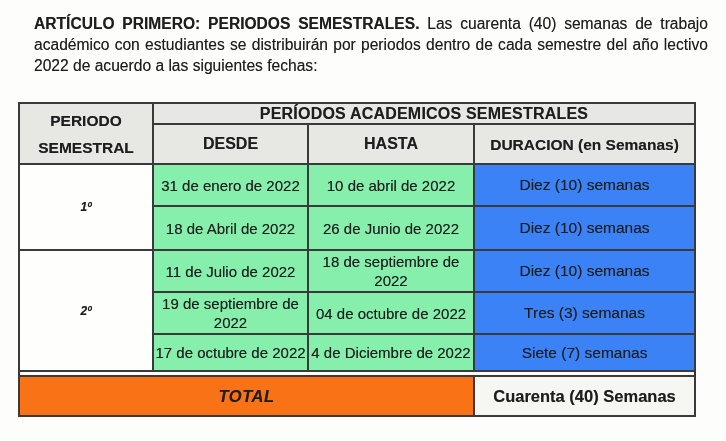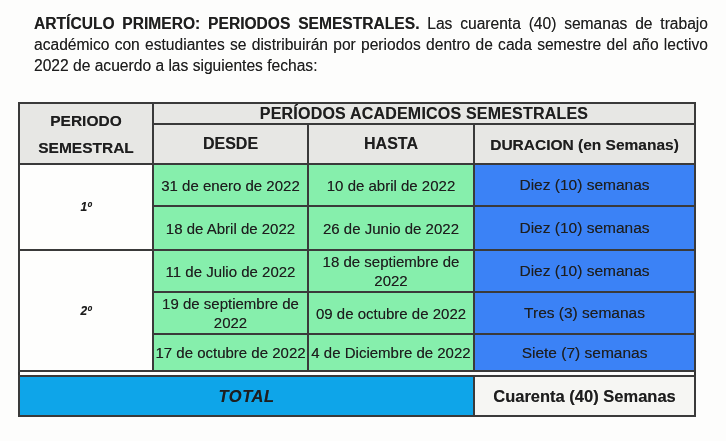--- a/index.html
+++ b/index.html
@@ -81,21 +81,21 @@
   tr.spacer-row { height: 5px; }
   tr.spacer-row td {
     background: #fdfdfc;
     border-left: 0;
     border-right: 0;
     padding: 0;
   }
 
   tr.total-row { height: 40px; }
   td.total-label {
-    background: #0ea5e9;
+    background: #f97316;
     font-weight: bold;
     font-style: italic;
     font-size: 16.5px;
     letter-spacing: 0.5px;
   }
   td.total-value {
     background: #f6f6f3;
     font-weight: bold;
     font-size: 16.5px;
     margin-top: 20px;
@@ -143,21 +143,21 @@
 
     <tr class="body-row">
       <td class="period-cell" rowspan="3">2º</td>
       <td class="date-cell desde-cell">11 de Julio de 2022</td>
       <td class="date-cell hasta-cell">18 de septiembre de 2022</td>
       <td class="dur-cell">Diez (10) semanas</td>
     </tr>
 
     <tr class="body-row">
       <td class="date-cell desde-cell">19 de septiembre de 2022</td>
-      <td class="date-cell hasta-cell">09 de octubre de 2022</td>
+      <td class="date-cell hasta-cell">04 de octubre de 2022</td>
       <td class="dur-cell">Tres (3) semanas</td>
     </tr>
 
     <tr class="body-row row-r5">
       <td class="date-cell desde-cell">17 de octubre de 2022</td>
       <td class="date-cell hasta-cell">4 de Diciembre de 2022</td>
       <td class="dur-cell">Siete (7) semanas</td>
     </tr>
 
     <tr class="spacer-row">

